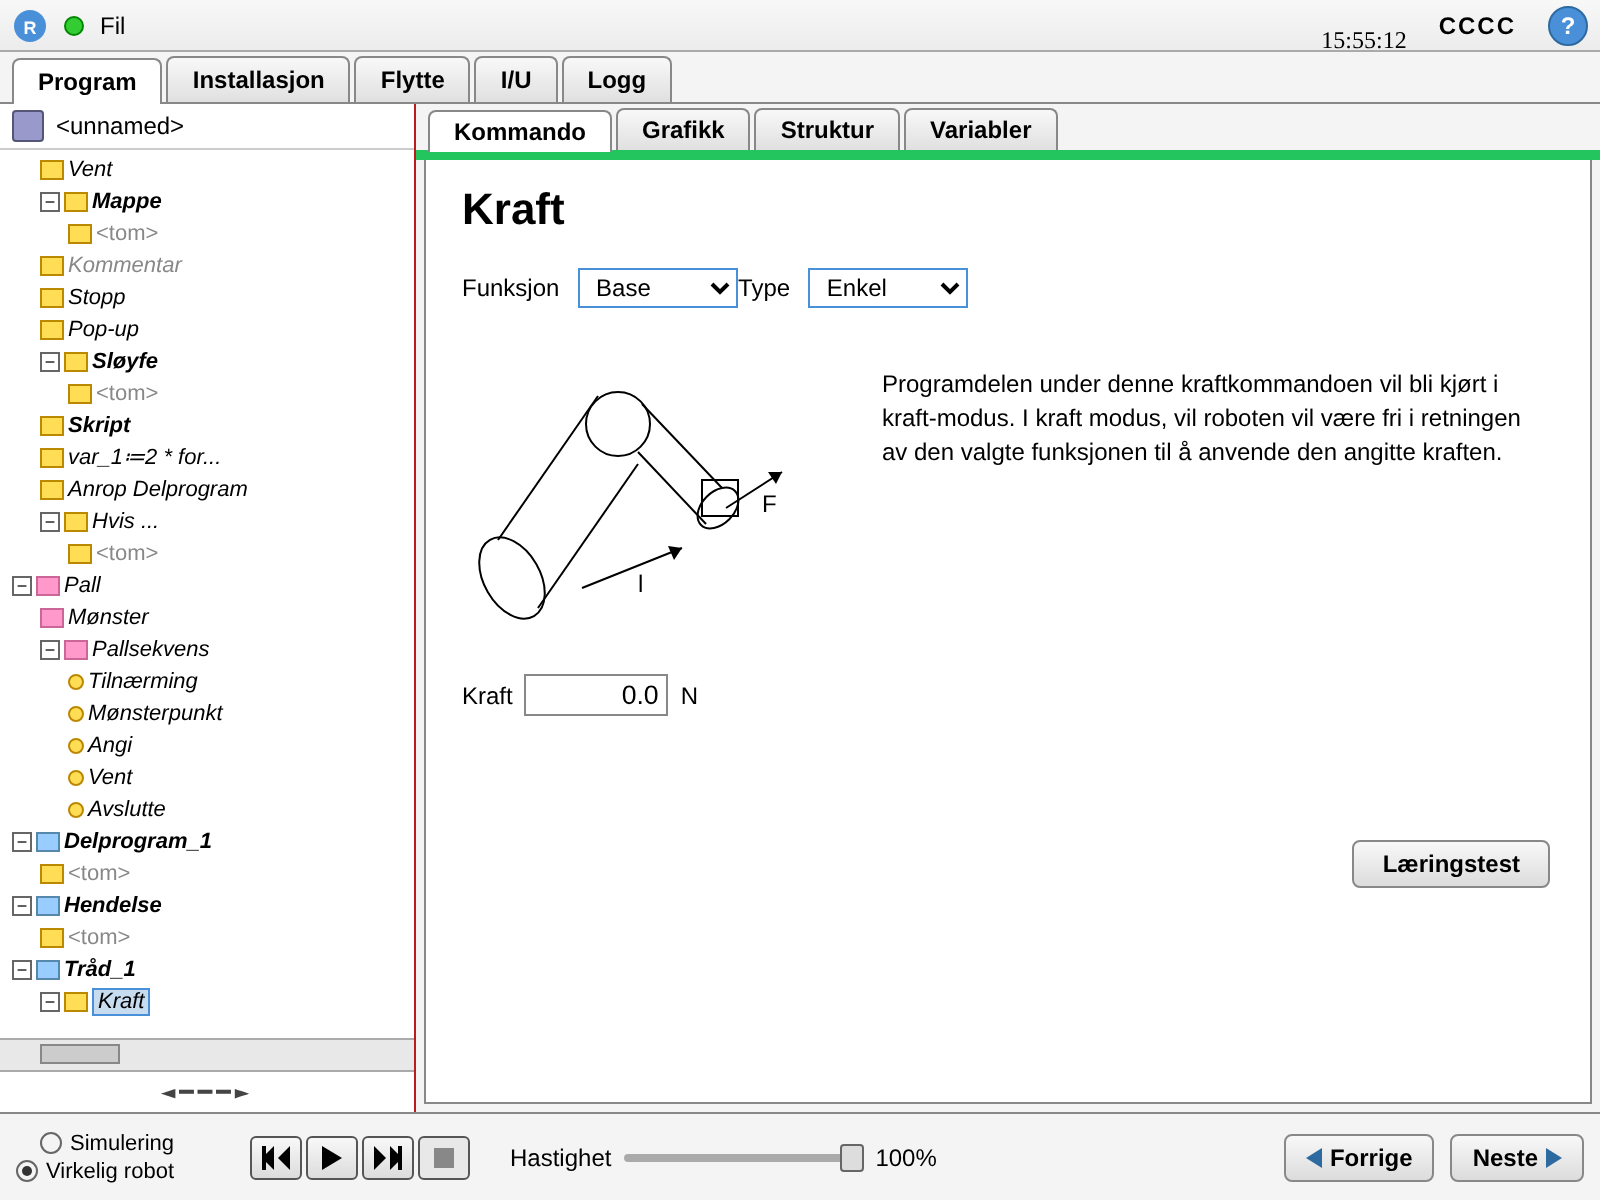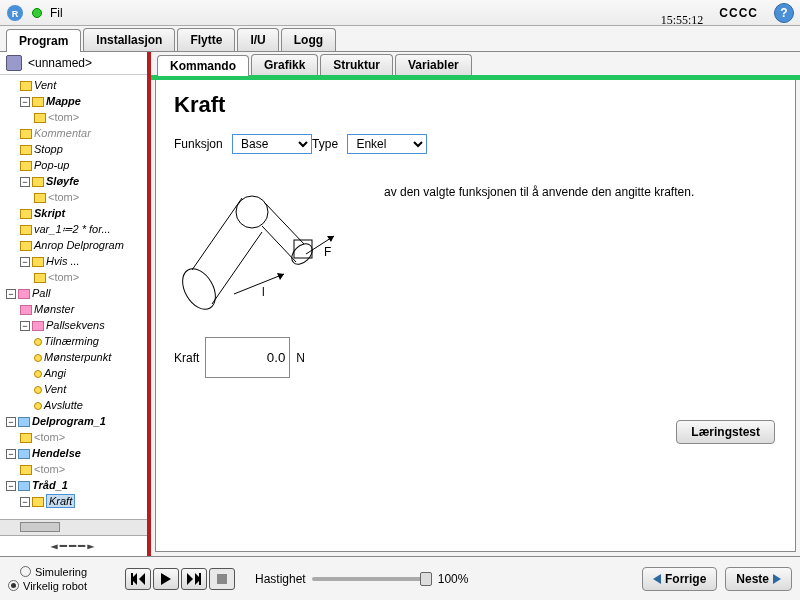--- a/index.html
+++ b/index.html
@@ -13,21 +13,21 @@
 .topbar .time { font-family: Liberation Serif, serif; margin-top: 16px; }
 .topbar .cccc { font-weight: bold; letter-spacing: 1px; margin: 0 8px; }
 .topbar .help { width: 20px; height: 20px; border-radius: 50%; background: #4a90d9; color: #fff; display: flex; align-items: center; justify-content: center; font-weight: bold; border: 1px solid #2c6aa0; }
 
 .maintabs { display: flex; padding: 2px 6px 0 6px; background: #f4f4f4; border-bottom: 1px solid #888; }
 .maintabs .tab { padding: 4px 12px; border: 1px solid #888; border-bottom: none; background: linear-gradient(#f8f8f8,#e0e0e0); border-radius: 4px 4px 0 0; margin-right: 2px; cursor: pointer; font-weight: bold; font-size: 12px; }
 .maintabs .tab.active { background: #fff; position: relative; top: 1px; }
 
 .content { display: flex; height: 504px; }
 
-.sidebar { width: 151px; border-right: 4px solid #b91c1c; display: flex; flex-direction: column; background: #fff; }
+.sidebar { width: 208px; border-right: 1px solid #b91c1c; display: flex; flex-direction: column; background: #fff; }
 .sidebar-header { display: flex; align-items: center; gap: 6px; padding: 3px 6px; border-bottom: 1px solid #ccc; }
 .disk-icon { width: 16px; height: 16px; background: #99c; border: 1px solid #557; border-radius: 2px; }
 .tree { flex: 1; overflow: auto; padding: 2px; font-size: 11px; line-height: 16px; }
 .tree .node { white-space: nowrap; }
 .tree .toggle { display: inline-block; width: 10px; height: 10px; border: 1px solid #666; text-align: center; line-height: 8px; font-size: 9px; margin-right: 2px; cursor: pointer; background: #fff; }
 .tree .icon { display: inline-block; width: 12px; height: 10px; margin-right: 2px; vertical-align: middle; }
 .tree .ic-folder { background: #fd5; border: 1px solid #b80; }
 .tree .ic-yellow { background: #fd5; border: 1px solid #b80; border-radius: 50%; width:8px; height:8px; }
 .tree .ic-pink { background: #f9c; border: 1px solid #c69; }
 .tree .ic-blue { background: #9cf; border: 1px solid #58a; }
@@ -48,21 +48,21 @@
 .subtabs .tab.active { background: #fff; position: relative; top: 1px; }
 .panel { flex: 1; background: #fff; margin: 0 4px 4px 4px; border: 1px solid #888; border-top: none; padding: 12px 18px; position: relative; }
 .panel h1 { font-size: 22px; margin-bottom: 16px; }
 .row1 { display: flex; justify-content: flex-start; align-items: center; margin-bottom: 30px; }
 .lbl { margin-right: 6px; }
 select { border: 1px solid #4a90d9; background: #fff; padding: 1px 4px; font-size: 12px; width: 80px; }
 .diag-row { display: flex; gap: 30px; align-items: flex-start; }
 .diagram { width: 180px; height: 140px; }
 .desc { font-size: 12px; line-height: 1.4; max-width: 320px; }
 .kraft-input { display: flex; align-items: center; gap: 6px; margin-top: 10px; }
-.kraft-input input { width: 85px; text-align: right; padding: 12px 4px; border: 1px solid #888; }
+.kraft-input input { width: 72px; text-align: right; padding: 2px 4px; border: 1px solid #888; }
 .btn { border: 1px solid #888; background: linear-gradient(#f8f8f8,#dcdcdc); border-radius: 4px; padding: 4px 14px; cursor: pointer; font-weight: bold; font-size: 12px; }
 .learn-btn { position: absolute; right: 20px; top: 340px; }
 
 .footer { height: 44px; border-top: 1px solid #888; display: flex; align-items: center; padding: 0 8px; gap: 8px; background: #f4f4f4; }
 .radios { display: flex; flex-direction: column; gap: 2px; font-size: 11px; align-items: flex-end; }
 .radios label { display: flex; align-items: center; gap: 4px; }
 .radio { width: 11px; height: 11px; border: 1px solid #666; border-radius: 50%; display: inline-block; }
 .radio.sel::after { content: ""; display: block; width: 5px; height: 5px; background: #333; border-radius: 50%; margin: 2px; }
 .playback { display: flex; gap: 2px; margin-left: 30px; }
 .pbtn { width: 26px; height: 22px; border: 1px solid #555; background: linear-gradient(#f8f8f8,#dcdcdc); border-radius: 3px; display: flex; align-items: center; justify-content: center; cursor: pointer; }
@@ -180,20 +180,21 @@
             <polygon points="110,90 103,89 106,96" fill="#000"></polygon>
             <text x="88" y="112" font-size="12">l</text>
           </svg>
           <div class="kraft-input">
             <span>Kraft</span>
             <input value="0.0" style="">
             <span>N</span>
           </div>
         </div>
         <div class="desc">
+          <div>Programdelen under denne kraftkommandoen vil bli kjørt i kraft-modus. I kraft modus, vil roboten vil være fri i retningen</div>
           <div>av den valgte funksjonen til å anvende den angitte kraften.</div>
           <br>
         </div>
       </div>
       <button class="btn learn-btn">Læringstest</button>
     </div>
   </div>
 </div>
 
 <div class="footer">

